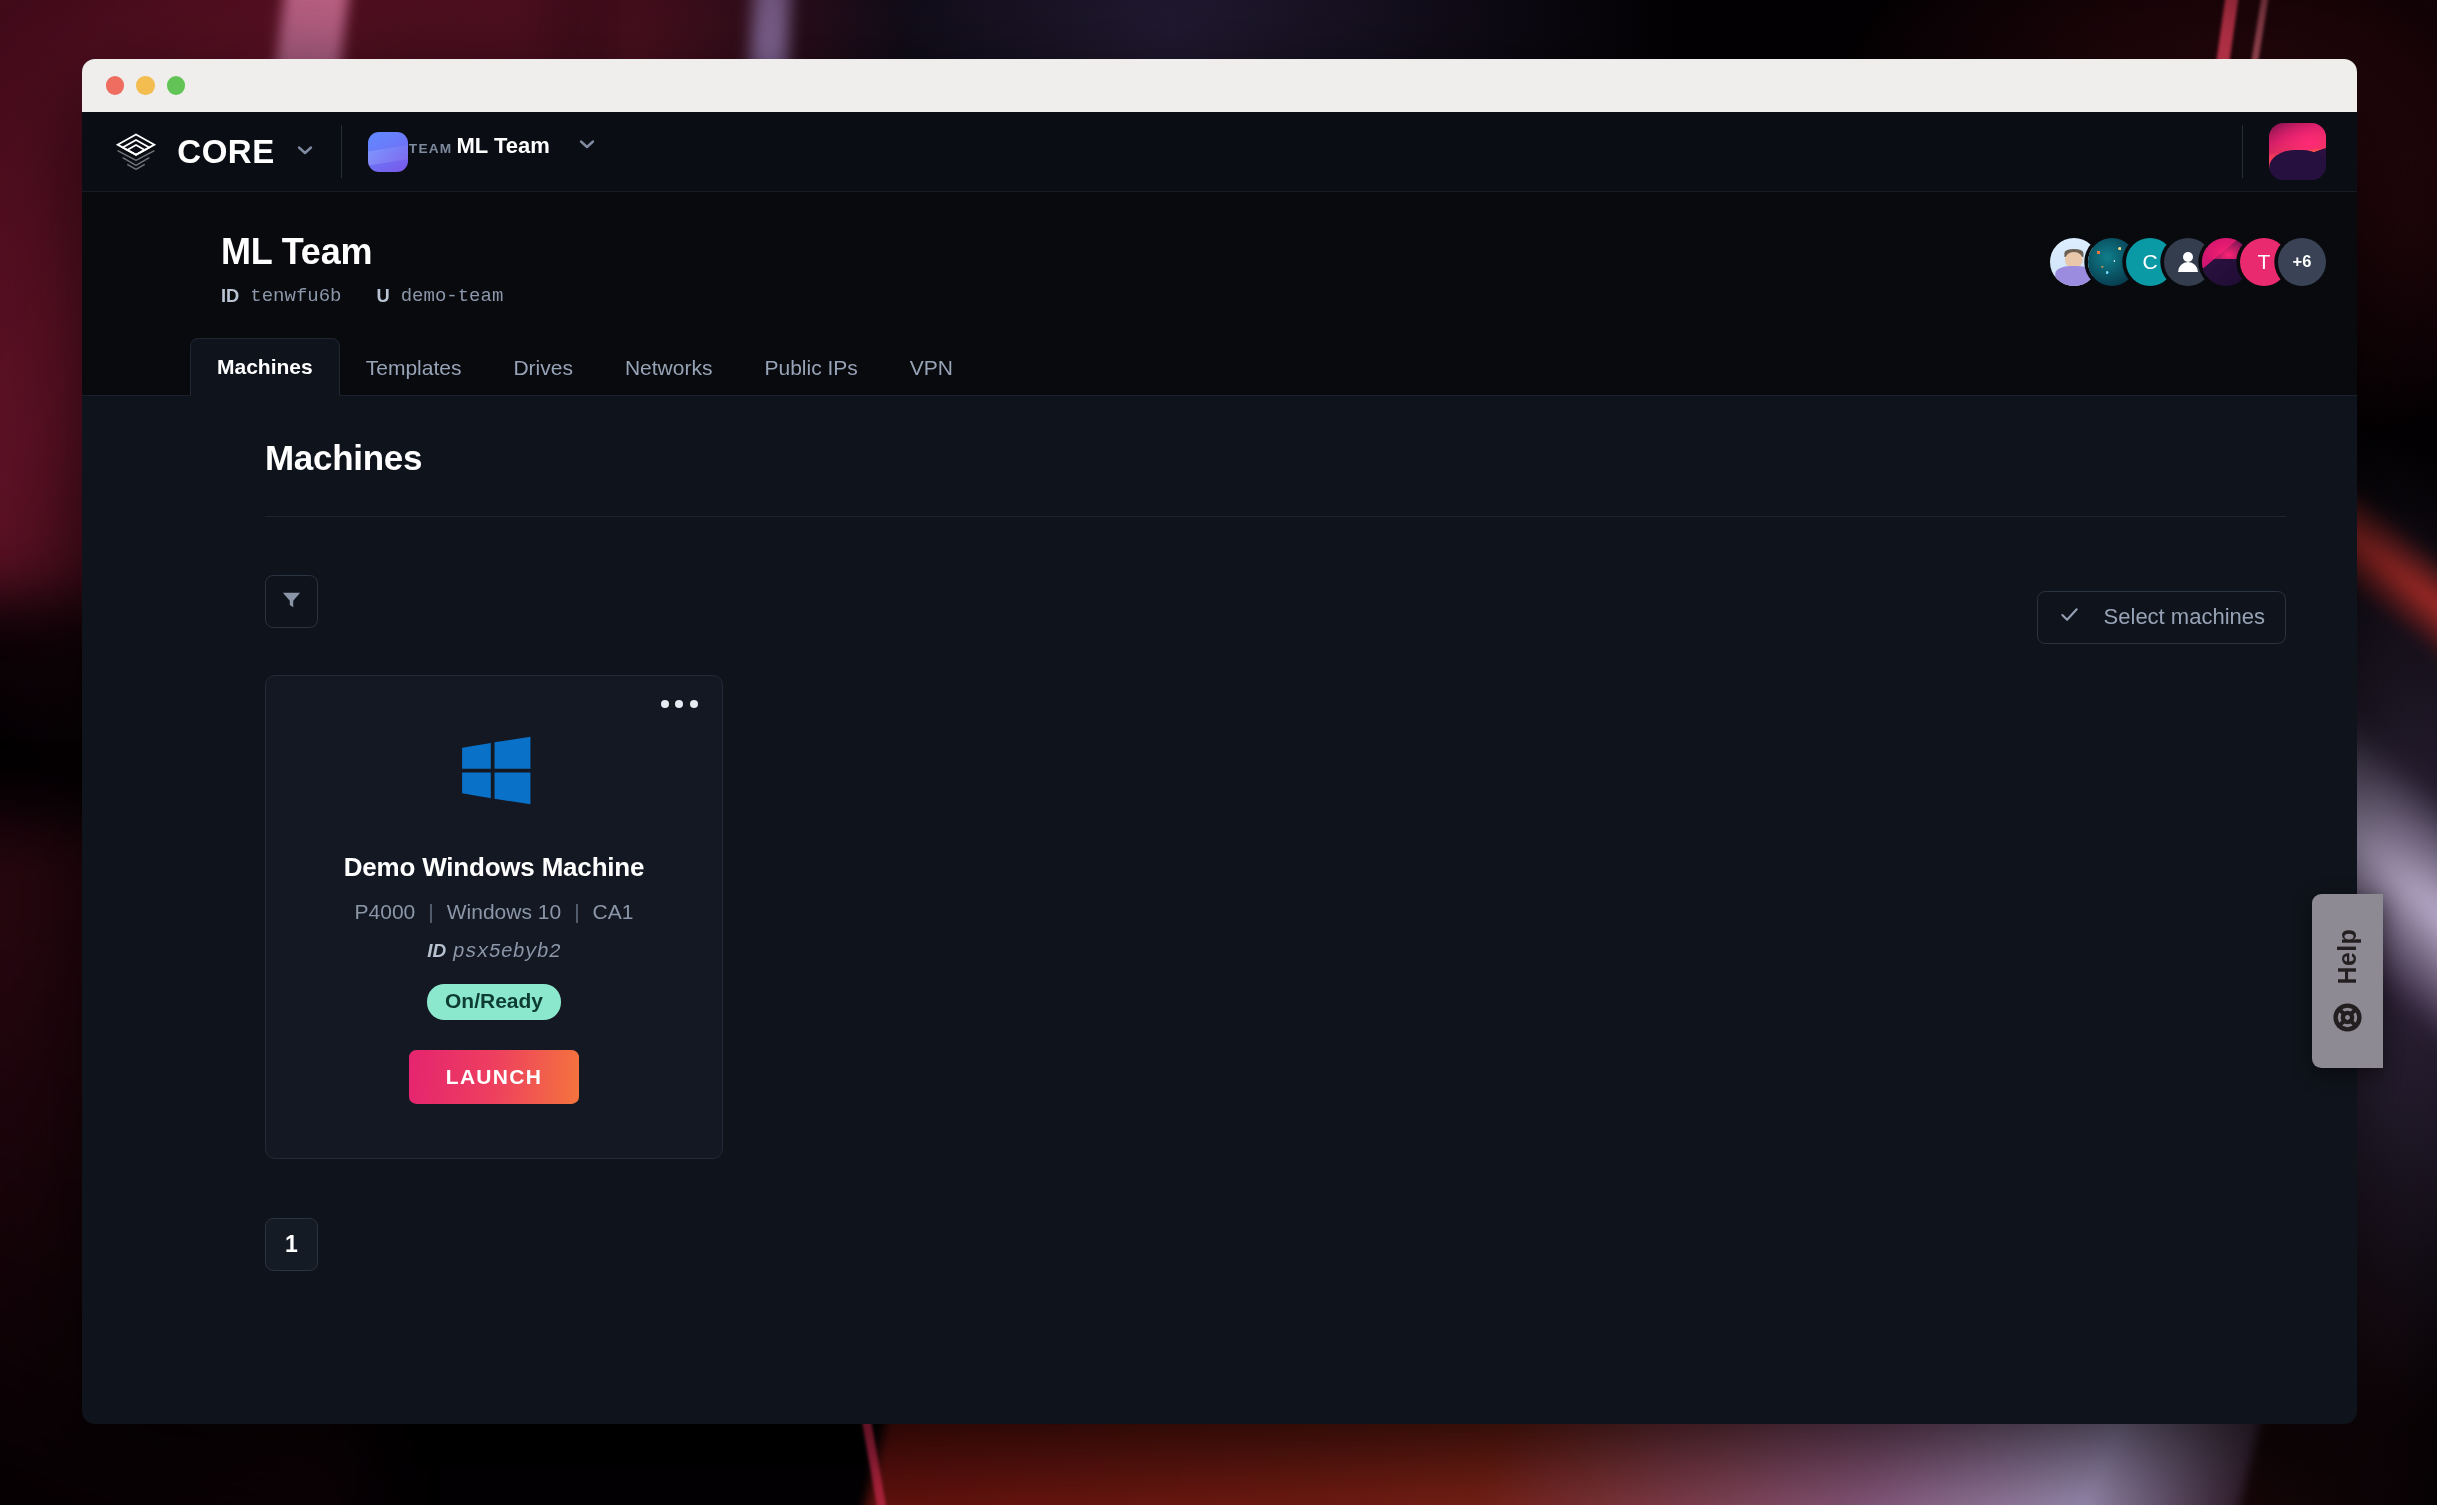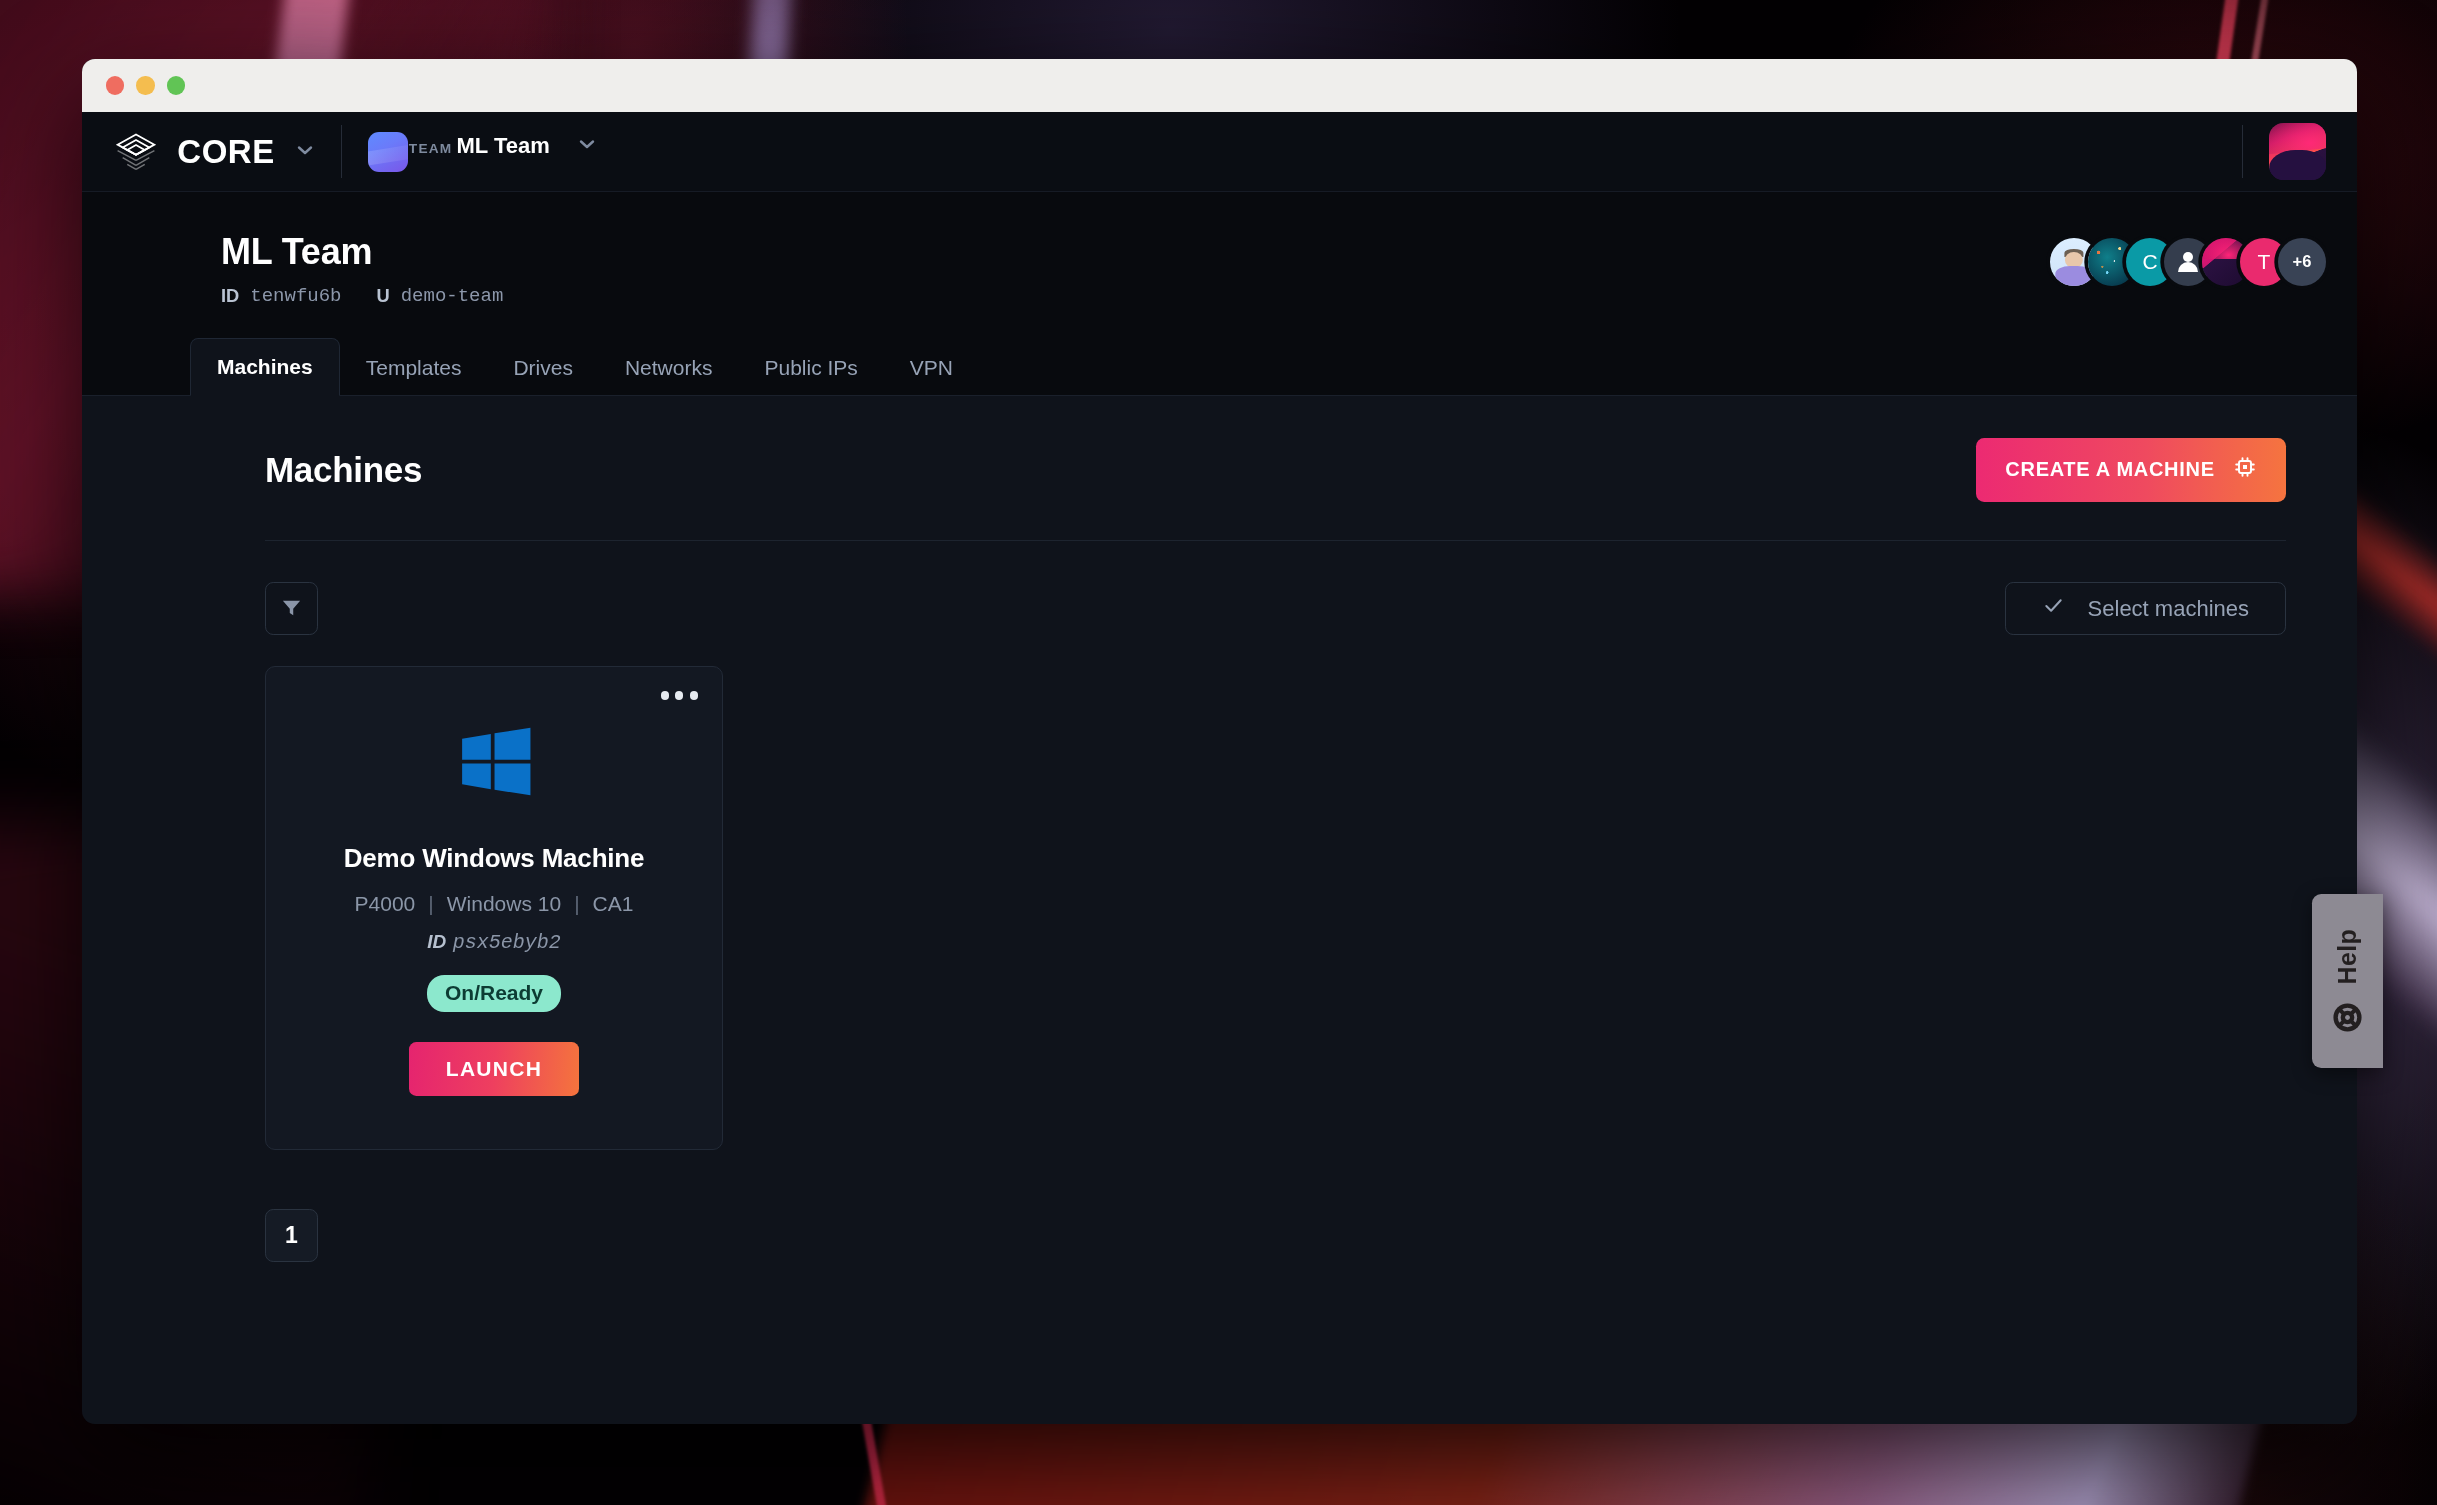--- a/index.html
+++ b/index.html
@@ -182,22 +182,23 @@
     background:transparent; display:flex; align-items:center; justify-content:center; cursor:pointer;
   }
   .search-box {
     margin-left:15.6px; height:53px; border:0.9px solid #2a3340; border-radius:8.2px;
     display:flex; align-items:center; gap:16.5px; padding:0 18.3px 0 20px; min-width:291px; cursor:text;
   }
   .search-val { color:#8f9bb0; font-size:22px; font-weight:700; }
   .search-clear { color:#7e8a9e; font-size:25px; line-height:1; margin-left:9.2px; cursor:pointer; }
   .btn-select {
     margin-left:auto; height:53px; border:0.9px solid #2a3340; border-radius:8.2px; background:transparent;
-    color:#97a3b6; font-size:22px; display:flex; align-items:center; gap:23px; padding:0 36px; cursor:pointer;
+    color:#97a3b6; font-size:22px; display:flex; align-items:center; gap:23px; padding:0 20px; cursor:pointer;
     font-family:"Liberation Sans",sans-serif;
+    margin-top:32px;
   }
 
   
   .cards { margin-top:31px; display:flex; gap:27.5px; flex-wrap:wrap; }
   .card {
     width:458px; height:484px; border:0.9px solid #222a37; border-radius:10px; background:#131822;
     position:relative; padding:16px 24px 0; display:flex; flex-direction:column; align-items:center;
   }
   .card-menu { position:absolute; right:24px; top:24px; display:flex; gap:6.4px; cursor:pointer; }
   .card-menu i { width:8.2px; height:8.2px; border-radius:50%; background:#e7ebf1; display:block; }
@@ -359,33 +360,20 @@
         <div class="tab">Public IPs</div>
         <div class="tab">VPN</div>
       </div>
     </div>
 
     <div id="main">
       <div class="main-inner">
 
         <div class="m-head">
           <div class="m-title">Machines</div>
-          <button class="btn-create">
-            <span>CREATE A MACHINE</span>
-            <span>
-              <svg width="24" height="24" viewBox="0 0 24 24">
-                <rect x="6" y="6" width="12" height="12" rx="2" fill="none" stroke="#fff" stroke-width="1.9"></rect>
-                <rect x="10" y="10" width="4" height="4" fill="#fff"></rect>
-                <g stroke="#fff" stroke-width="1.9" stroke-linecap="round">
-                  <path d="M9.5 3.2v2.6M14.5 3.2v2.6M9.5 18.2v2.6M14.5 18.2v2.6"></path>
-                  <path d="M3.2 9.5h2.6M3.2 14.5h2.6M18.2 9.5h2.6M18.2 14.5h2.6"></path>
-                </g>
-              </svg>
-            </span>
-          </button>
         </div>
 
         <div class="rule"></div>
 
         <div class="toolbar">
           <button class="icon-btn">
             <span>
               <svg width="23" height="23" viewBox="0 0 24 24">
                 <path d="M3 5h18l-7.2 8.4V20l-3.6-2.2v-4.4z" fill="#8a95a8"></path>
               </svg>

